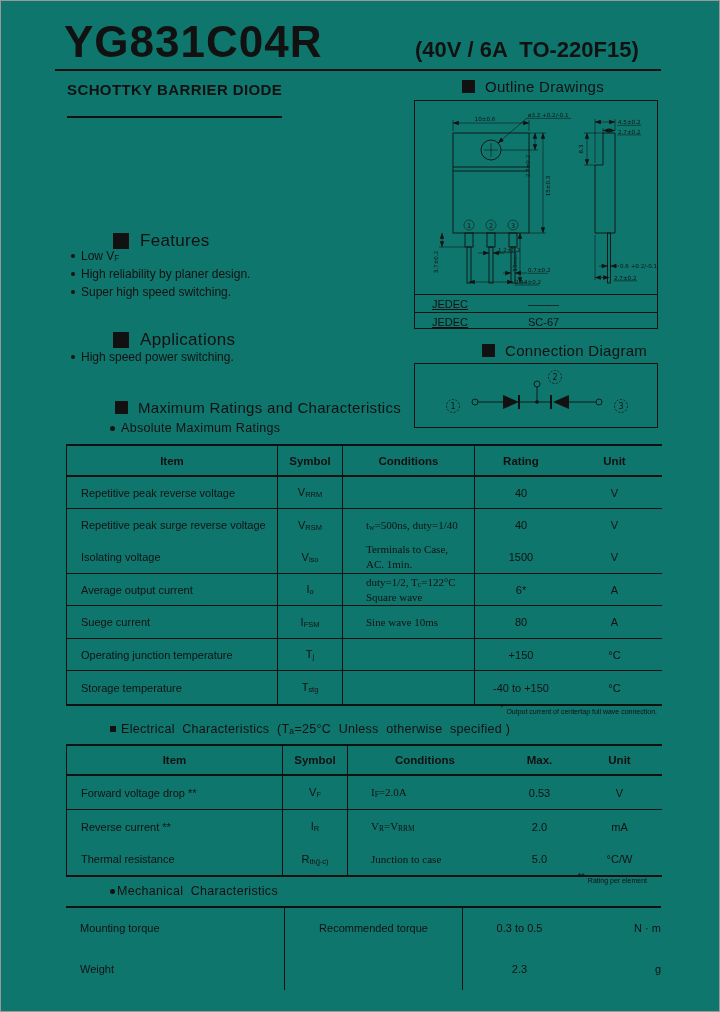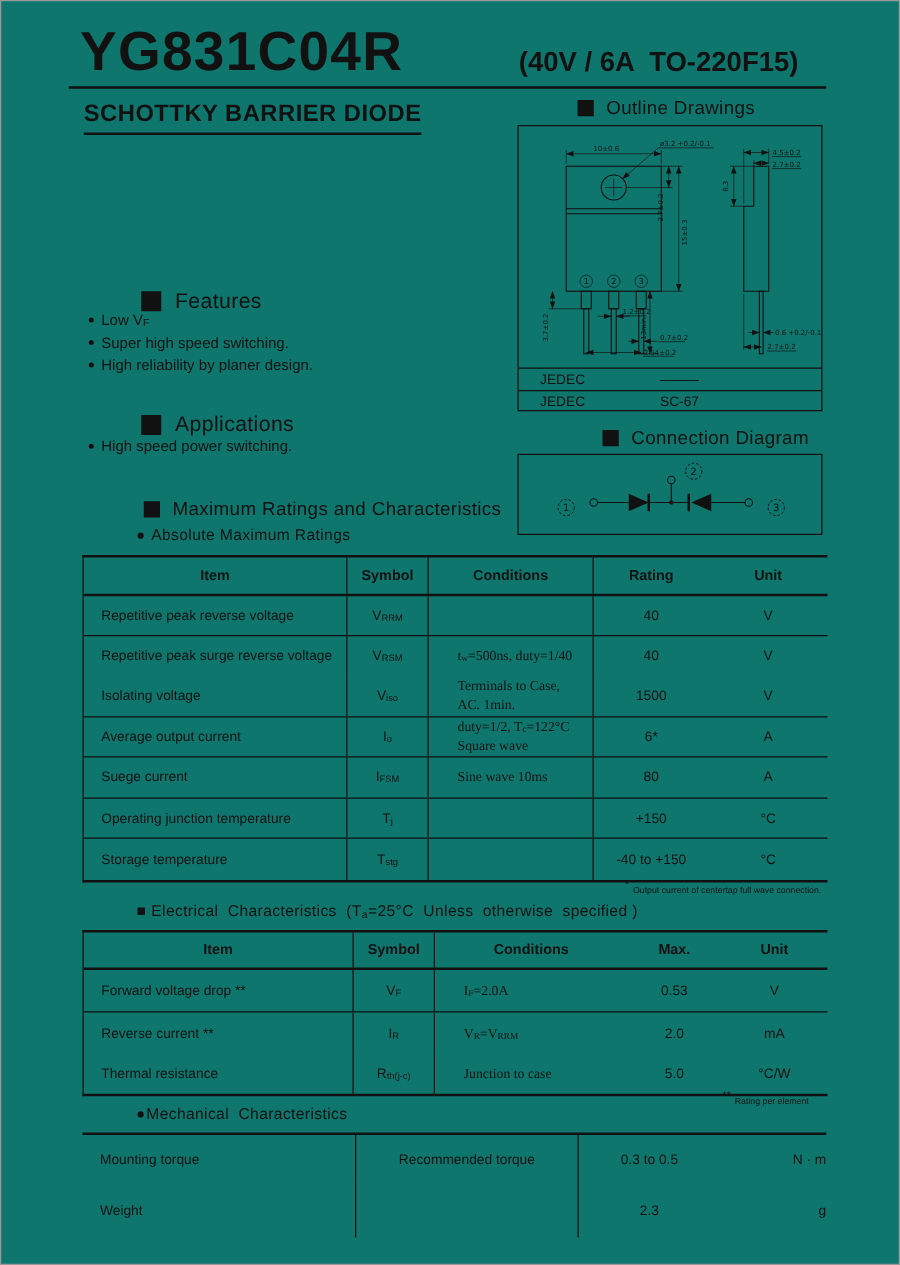--- a/index.html
+++ b/index.html
@@ -6,39 +6,39 @@
   .page {
     position:relative; width:720px; height:1012px;
     background:#0f766e; border:1px solid #999; box-sizing:border-box;
     font-family:"Liberation Sans","DejaVu Sans",sans-serif; color:#111;
     overflow:hidden;
   }
   .abs { position:absolute; }
   .part-number { left:63px; top:16px; font-size:44px; font-weight:bold; letter-spacing:1px; white-space:pre; }
   .rating-summary { left:414px; top:36px; font-size:22px; font-weight:bold; white-space:pre; }
   .head-rule { left:54px; top:68px; width:606px; border-top:2px solid #111; }
-  .subtitle { left:66px; top:80px; font-size:19px; font-weight:bold; letter-spacing:0.4px;
-              border-bottom:2px solid #111; padding-bottom:3px; }
+  .subtitle { left:66px; top:80px; font-size:15px; font-weight:bold; letter-spacing:0.4px;
+              border-bottom:2px solid #111; padding-bottom:18px; }
 
   .sec { position:absolute; display:flex; align-items:center;padding-left:47px; }
   .sq { width:13px; height:13px; background:#111; margin-right:10px; flex:none; }
   .sq.big { width:16px; height:16px; margin-right:11px; }
   .sq.small { width:6px; height:6px; margin-right:5px; }
   .dot { width:5px; height:5px; border-radius:50%; background:#111; margin-right:6px; flex:none; }
   .sec .txt { font-size:15px; letter-spacing:0.3px; white-space:pre; }
   .sec .txt.xl { font-size:17px; }
   .sec .txt.md { font-size:12.5px; }
 
   .blist { position:absolute; }
   .bitem { display:flex; align-items:center; height:18px; font-size:12px; }
   .bitem .dot { width:4px; height:4px; }
 
   .box { position:absolute; border:1px solid #111; box-sizing:border-box; background:transparent; }
   .pkg-row { display:flex; align-items:center; height:17px; border-top:1px solid #111; font-size:11px; }
-  .pkg-row .lbl { padding-left:17px; width:113px; box-sizing:border-box; }
+  .pkg-row .lbl { padding-left:17px; width:113px; box-sizing:border-box;text-decoration:underline; }
   .pkg-row .val { letter-spacing:-1px; }
 
   .t { position:absolute; border-top:2px solid #111; border-bottom:2px solid #111; border-left:1px solid #111; box-sizing:content-box; }
   .t3 { border:none; border-top:2px solid #111; }
   .row { display:flex; border-bottom:1px solid #111; box-sizing:border-box; }
   .row.nosep { border-bottom:none; }
   .row.last { border-bottom:none; }
   .row.hdr { border-bottom:2px solid #111; font-weight:bold; }
   .row.hdr .c { justify-content:center; padding-left:0; font-size:11.5px; }
   .c { display:flex; align-items:center; box-sizing:border-box; font-size:11px; }
@@ -194,25 +194,25 @@
     <span class="sq big"></span>
     <span class="txt xl">Features</span>
   </div>
   <div class="blist" style="left:70px; top:246px;">
     <div class="bitem">
         <span class="dot"></span>
         <span>Low V<sub>F</sub></span>
       </div>
     <div class="bitem">
         <span class="dot"></span>
-        <span>Super  high speed switching.</span>
+        <span>High reliability by planer design.</span>
       </div>
     <div class="bitem">
         <span class="dot"></span>
-        <span>High reliability by planer design.</span>
+        <span>Super  high speed switching.</span>
       </div>
   </div>
 
   <div class="sec" style="left:65px; top:329px;">
     <span class="sq big"></span>
     <span class="txt xl">Applications</span>
   </div>
   <div class="blist" style="left:70px; top:347px;">
     <div class="bitem">
         <span class="dot"></span>

